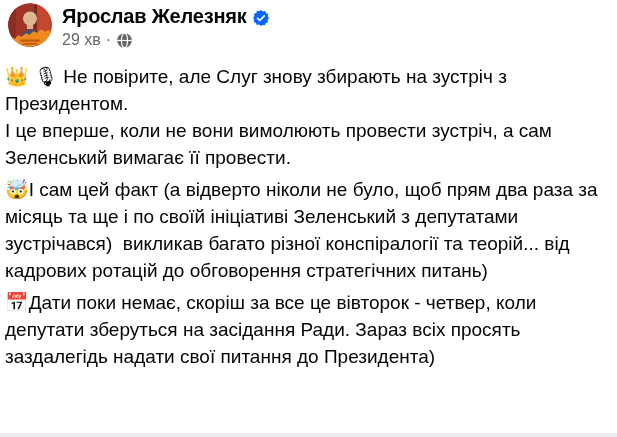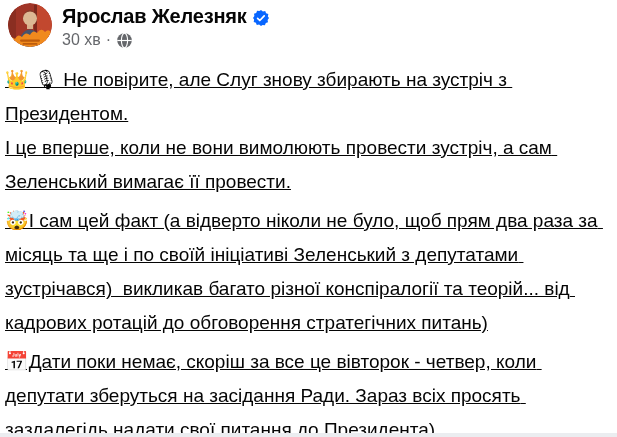--- a/index.html
+++ b/index.html
@@ -68,23 +68,22 @@
     width: 17px;
     height: 17px;
   }
   .post-body {
     padding: 14px 6px 0 5px;
     color: #050505;
   }
   .post-body p {
     margin: 0 0 5px 0;
     font-size: 19px;
-    line-height: 34px;
+    line-height: 27px;
     white-space: pre-wrap;
-    text-decoration: underline;
   }
   .attachment-strip {
     position: absolute;
     left: 0;
     right: 0;
     bottom: 0;
     height: 4px;
     background: #EBEDF0;
   }
 </style>
@@ -122,21 +121,21 @@
       <div class="author-row">
         <span class="author-name">Ярослав Железняк</span>
         <span class="verified-badge">
           <svg width="16" height="16" viewBox="0 0 16 16">
             <path d="M8 0l1.9 1.4 2.3-.4.9 2.2 2.2.9-.4 2.3L16 8l-1.4 1.9.4 2.3-2.2.9-.9 2.2-2.3-.4L8 16l-1.9-1.4-2.3.4-.9-2.2-2.2-.9.4-2.3L0 8l1.4-1.9-.4-2.3 2.2-.9.9-2.2 2.3.4z" fill="#0866ff"></path>
             <path d="M4.6 8.3l2.2 2.2 4.4-4.6" stroke="#ffffff" stroke-width="1.7" fill="none" stroke-linecap="round" stroke-linejoin="round"></path>
           </svg>
         </span>
       </div>
       <div class="meta-row">
-        <span class="meta-timestamp">30 хв</span>
+        <span class="meta-timestamp">29 хв</span>
         <span class="meta-separator">·</span>
         <span class="globe-icon">
           <svg width="17" height="17" viewBox="0 0 17 17">
             <circle cx="8.5" cy="8.5" r="7.3" fill="#65676B"></circle>
             <g stroke="#ffffff" stroke-width="1.15" fill="none">
               <ellipse cx="8.5" cy="8.5" rx="3.1" ry="7.3"></ellipse>
               <path d="M1.2 8.5h14.6"></path>
             </g>
           </svg>
         </span>

